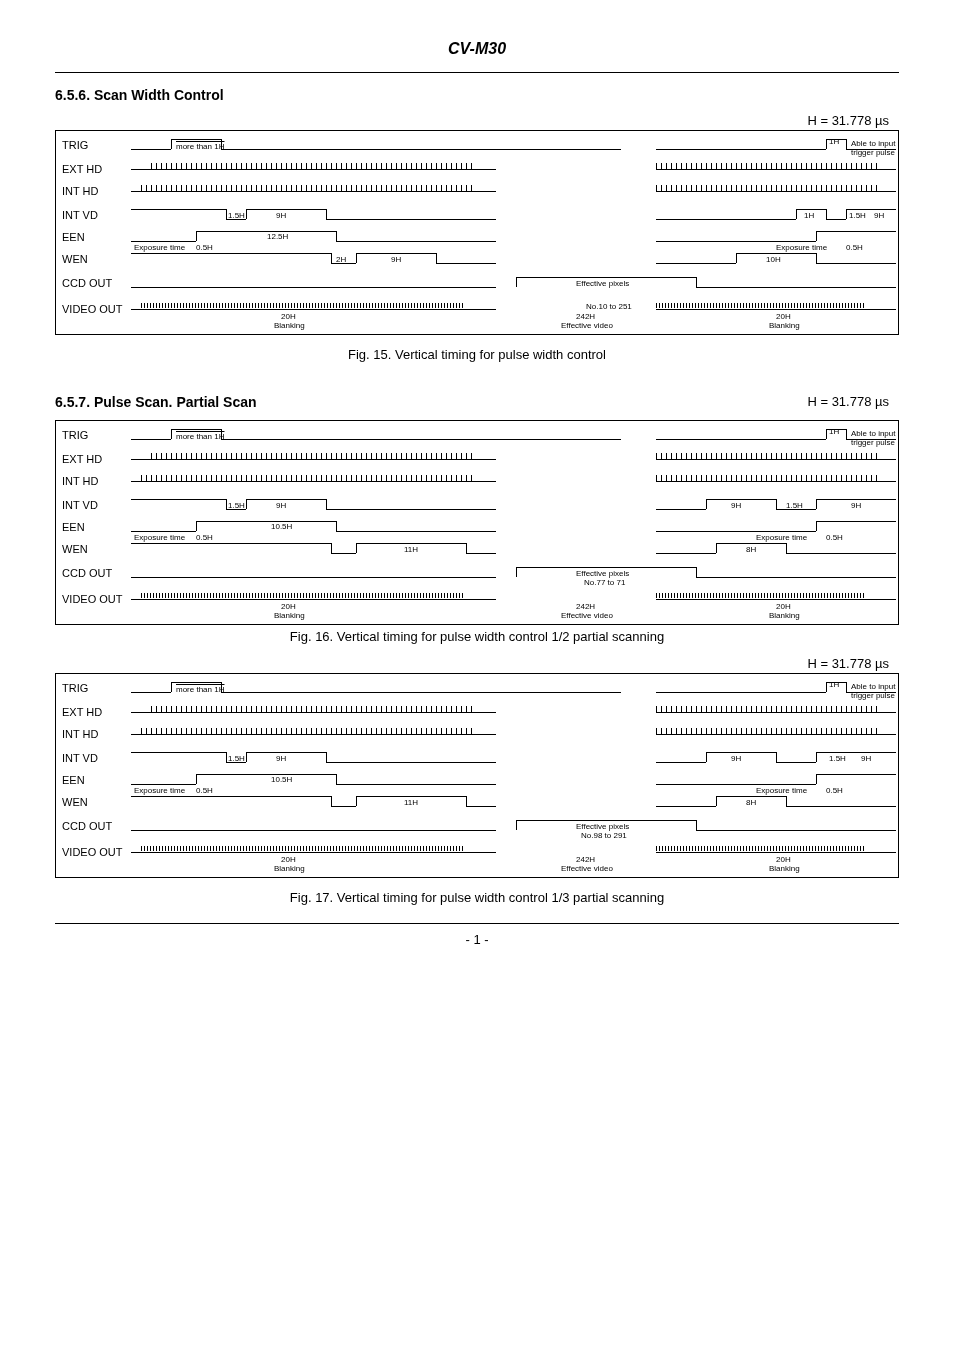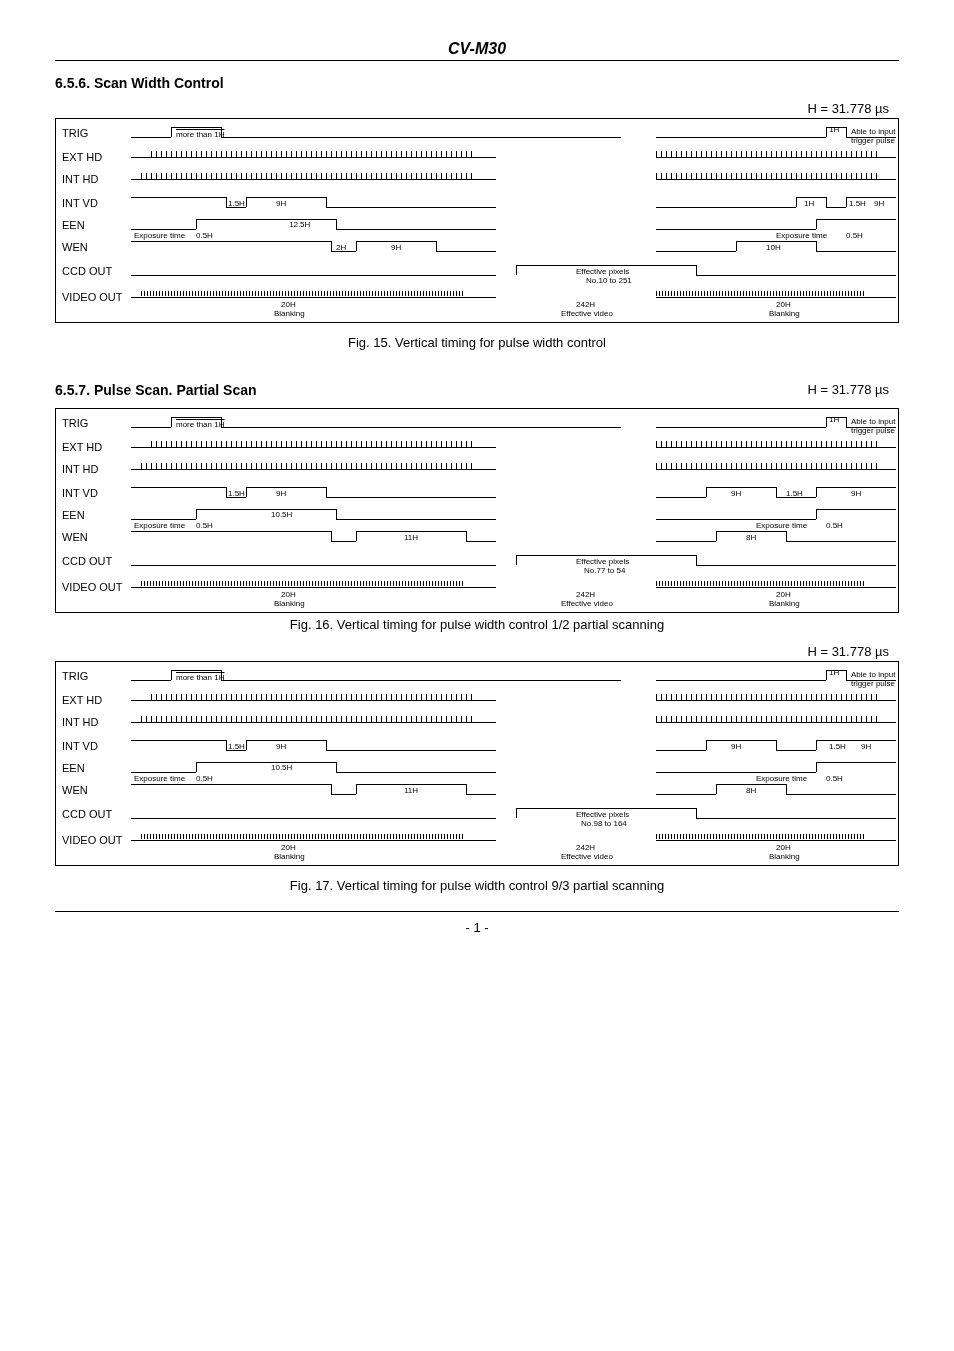--- a/index.html
+++ b/index.html
@@ -11,21 +11,21 @@
     width: 954px;
     box-sizing: border-box;
     background: #fff;
   }
   .header-title {
     text-align: center;
     font-weight: bold;
     font-style: italic;
     font-size: 16px;
     border-bottom: 1px solid #000;
-    padding-bottom: 2px;
+    padding-bottom: 14px;
     margin-bottom: 10px;
   }
   .section-title {
     font-weight: bold;
     font-size: 14px;
     margin: 14px 0 10px 0;
   }
   .timing-annotation {
     text-align: right;
     font-size: 13px;
@@ -135,21 +135,21 @@
   <div class="hline" style="top:110px;left:75px;width:65px"></div>
   <div class="vline" style="top:100px;left:140px;height:10px"></div>
   <div class="hline" style="top:100px;left:140px;width:140px"></div>
   <div class="vline" style="top:100px;left:280px;height:10px"></div>
   <div class="hline" style="top:110px;left:280px;width:160px"></div>
   <div class="hline" style="top:110px;left:600px;width:160px"></div>
   <div class="vline" style="top:100px;left:760px;height:10px"></div>
   <div class="hline" style="top:100px;left:760px;width:80px"></div>
   <div class="txt" style="top:112px;left:78px">Exposure time</div>
   <div class="txt" style="top:112px;left:140px">0.5H</div>
-  <div class="txt" style="top:101px;left:233px">12.5H</div>
+  <div class="txt" style="top:101px;left:211px">12.5H</div>
   <div class="txt" style="top:112px;left:720px">Exposure time</div>
   <div class="txt" style="top:112px;left:790px">0.5H</div>
 
   <div class="hline" style="top:122px;left:75px;width:200px"></div>
   <div class="vline" style="top:122px;left:275px;height:10px"></div>
   <div class="hline" style="top:132px;left:275px;width:25px"></div>
   <div class="vline" style="top:122px;left:300px;height:10px"></div>
   <div class="hline" style="top:122px;left:300px;width:80px"></div>
   <div class="vline" style="top:122px;left:380px;height:10px"></div>
   <div class="hline" style="top:132px;left:380px;width:60px"></div>
@@ -161,21 +161,21 @@
   <div class="txt" style="top:124px;left:280px">2H</div>
   <div class="txt" style="top:124px;left:335px">9H</div>
   <div class="txt" style="top:124px;left:710px">10H</div>
 
   <div class="hline" style="top:156px;left:75px;width:365px"></div>
   <div class="vline" style="top:146px;left:460px;height:10px"></div>
   <div class="hline" style="top:146px;left:460px;width:180px"></div>
   <div class="vline" style="top:146px;left:640px;height:10px"></div>
   <div class="hline" style="top:156px;left:640px;width:200px"></div>
   <div class="txt" style="top:148px;left:520px">Effective pixels</div>
-  <div class="txt" style="top:157px;left:530px">No.10 to 251</div>
+  <div class="txt" style="top:171px;left:530px">No.10 to 251</div>
 
   <div class="hline" style="top:178px;left:75px;width:365px"></div>
   <div class="ticks tinyticks" style="top:172px;left:85px;"><span></span><span></span><span></span><span></span><span></span><span></span><span></span><span></span><span></span><span></span><span></span><span></span><span></span><span></span><span></span><span></span><span></span><span></span><span></span><span></span><span></span><span></span><span></span><span></span><span></span><span></span><span></span><span></span><span></span><span></span><span></span><span></span><span></span><span></span><span></span><span></span><span></span><span></span><span></span><span></span><span></span><span></span><span></span><span></span><span></span><span></span><span></span><span></span><span></span><span></span><span></span><span></span><span></span><span></span><span></span><span></span><span></span><span></span><span></span><span></span><span></span><span></span><span></span><span></span><span></span><span></span><span></span><span></span><span></span><span></span><span></span><span></span><span></span><span></span><span></span><span></span><span></span><span></span><span></span><span></span><span></span><span></span><span></span><span></span><span></span><span></span><span></span><span></span><span></span><span></span><span></span><span></span><span></span><span></span><span></span><span></span><span></span><span></span><span></span><span></span><span></span><span></span><span></span><span></span><span></span><span></span><span></span><span></span></div>
   <div class="hline" style="top:178px;left:600px;width:240px"></div>
   <div class="ticks tinyticks" style="top:172px;left:600px;"><span></span><span></span><span></span><span></span><span></span><span></span><span></span><span></span><span></span><span></span><span></span><span></span><span></span><span></span><span></span><span></span><span></span><span></span><span></span><span></span><span></span><span></span><span></span><span></span><span></span><span></span><span></span><span></span><span></span><span></span><span></span><span></span><span></span><span></span><span></span><span></span><span></span><span></span><span></span><span></span><span></span><span></span><span></span><span></span><span></span><span></span><span></span><span></span><span></span><span></span><span></span><span></span><span></span><span></span><span></span><span></span><span></span><span></span><span></span><span></span><span></span><span></span><span></span><span></span><span></span><span></span><span></span><span></span><span></span><span></span></div>
   <div class="txt" style="top:181px;left:225px">20H</div>
   <div class="txt" style="top:190px;left:218px">Blanking</div>
   <div class="txt" style="top:181px;left:520px">242H</div>
   <div class="txt" style="top:190px;left:505px">Effective video</div>
   <div class="txt" style="top:181px;left:720px">20H</div>
@@ -272,21 +272,21 @@
   <div class="hline" style="top:132px;left:730px;width:110px"></div>
   <div class="txt" style="top:124px;left:348px">11H</div>
   <div class="txt" style="top:124px;left:690px">8H</div>
 
   <div class="hline" style="top:156px;left:75px;width:365px"></div>
   <div class="vline" style="top:146px;left:460px;height:10px"></div>
   <div class="hline" style="top:146px;left:460px;width:180px"></div>
   <div class="vline" style="top:146px;left:640px;height:10px"></div>
   <div class="hline" style="top:156px;left:640px;width:200px"></div>
   <div class="txt" style="top:148px;left:520px">Effective pixels</div>
-  <div class="txt" style="top:157px;left:528px">No.77 to 54</div>
+  <div class="txt" style="top:157px;left:528px">No.77 to 71</div>
 
   <div class="hline" style="top:178px;left:75px;width:365px"></div>
   <div class="ticks tinyticks" style="top:172px;left:85px;"><span></span><span></span><span></span><span></span><span></span><span></span><span></span><span></span><span></span><span></span><span></span><span></span><span></span><span></span><span></span><span></span><span></span><span></span><span></span><span></span><span></span><span></span><span></span><span></span><span></span><span></span><span></span><span></span><span></span><span></span><span></span><span></span><span></span><span></span><span></span><span></span><span></span><span></span><span></span><span></span><span></span><span></span><span></span><span></span><span></span><span></span><span></span><span></span><span></span><span></span><span></span><span></span><span></span><span></span><span></span><span></span><span></span><span></span><span></span><span></span><span></span><span></span><span></span><span></span><span></span><span></span><span></span><span></span><span></span><span></span><span></span><span></span><span></span><span></span><span></span><span></span><span></span><span></span><span></span><span></span><span></span><span></span><span></span><span></span><span></span><span></span><span></span><span></span><span></span><span></span><span></span><span></span><span></span><span></span><span></span><span></span><span></span><span></span><span></span><span></span><span></span><span></span><span></span><span></span><span></span><span></span><span></span><span></span></div>
   <div class="hline" style="top:178px;left:600px;width:240px"></div>
   <div class="ticks tinyticks" style="top:172px;left:600px;"><span></span><span></span><span></span><span></span><span></span><span></span><span></span><span></span><span></span><span></span><span></span><span></span><span></span><span></span><span></span><span></span><span></span><span></span><span></span><span></span><span></span><span></span><span></span><span></span><span></span><span></span><span></span><span></span><span></span><span></span><span></span><span></span><span></span><span></span><span></span><span></span><span></span><span></span><span></span><span></span><span></span><span></span><span></span><span></span><span></span><span></span><span></span><span></span><span></span><span></span><span></span><span></span><span></span><span></span><span></span><span></span><span></span><span></span><span></span><span></span><span></span><span></span><span></span><span></span><span></span><span></span><span></span><span></span><span></span><span></span></div>
   <div class="txt" style="top:181px;left:225px">20H</div>
   <div class="txt" style="top:190px;left:218px">Blanking</div>
   <div class="txt" style="top:181px;left:520px">242H</div>
   <div class="txt" style="top:190px;left:505px">Effective video</div>
   <div class="txt" style="top:181px;left:720px">20H</div>
@@ -380,34 +380,34 @@
   <div class="hline" style="top:132px;left:730px;width:110px"></div>
   <div class="txt" style="top:124px;left:348px">11H</div>
   <div class="txt" style="top:124px;left:690px">8H</div>
 
   <div class="hline" style="top:156px;left:75px;width:365px"></div>
   <div class="vline" style="top:146px;left:460px;height:10px"></div>
   <div class="hline" style="top:146px;left:460px;width:180px"></div>
   <div class="vline" style="top:146px;left:640px;height:10px"></div>
   <div class="hline" style="top:156px;left:640px;width:200px"></div>
   <div class="txt" style="top:148px;left:520px">Effective pixels</div>
-  <div class="txt" style="top:157px;left:525px">No.98 to 164</div>
+  <div class="txt" style="top:157px;left:525px">No.98 to 291</div>
 
   <div class="hline" style="top:178px;left:75px;width:365px"></div>
   <div class="ticks tinyticks" style="top:172px;left:85px;"><span></span><span></span><span></span><span></span><span></span><span></span><span></span><span></span><span></span><span></span><span></span><span></span><span></span><span></span><span></span><span></span><span></span><span></span><span></span><span></span><span></span><span></span><span></span><span></span><span></span><span></span><span></span><span></span><span></span><span></span><span></span><span></span><span></span><span></span><span></span><span></span><span></span><span></span><span></span><span></span><span></span><span></span><span></span><span></span><span></span><span></span><span></span><span></span><span></span><span></span><span></span><span></span><span></span><span></span><span></span><span></span><span></span><span></span><span></span><span></span><span></span><span></span><span></span><span></span><span></span><span></span><span></span><span></span><span></span><span></span><span></span><span></span><span></span><span></span><span></span><span></span><span></span><span></span><span></span><span></span><span></span><span></span><span></span><span></span><span></span><span></span><span></span><span></span><span></span><span></span><span></span><span></span><span></span><span></span><span></span><span></span><span></span><span></span><span></span><span></span><span></span><span></span><span></span><span></span><span></span><span></span><span></span><span></span></div>
   <div class="hline" style="top:178px;left:600px;width:240px"></div>
   <div class="ticks tinyticks" style="top:172px;left:600px;"><span></span><span></span><span></span><span></span><span></span><span></span><span></span><span></span><span></span><span></span><span></span><span></span><span></span><span></span><span></span><span></span><span></span><span></span><span></span><span></span><span></span><span></span><span></span><span></span><span></span><span></span><span></span><span></span><span></span><span></span><span></span><span></span><span></span><span></span><span></span><span></span><span></span><span></span><span></span><span></span><span></span><span></span><span></span><span></span><span></span><span></span><span></span><span></span><span></span><span></span><span></span><span></span><span></span><span></span><span></span><span></span><span></span><span></span><span></span><span></span><span></span><span></span><span></span><span></span><span></span><span></span><span></span><span></span><span></span><span></span></div>
   <div class="txt" style="top:181px;left:225px">20H</div>
   <div class="txt" style="top:190px;left:218px">Blanking</div>
   <div class="txt" style="top:181px;left:520px">242H</div>
   <div class="txt" style="top:190px;left:505px">Effective video</div>
   <div class="txt" style="top:181px;left:720px">20H</div>
   <div class="txt" style="top:190px;left:713px">Blanking</div>
 </div>
 
-<div class="caption">Fig. 17. Vertical timing for pulse width control 9/3 partial scanning</div>
+<div class="caption">Fig. 17. Vertical timing for pulse width control 1/3 partial scanning</div>
 
 <div class="footer-rule">
   <span>- 1 -</span>
 </div>
 
 
 
 
 </body></html>

